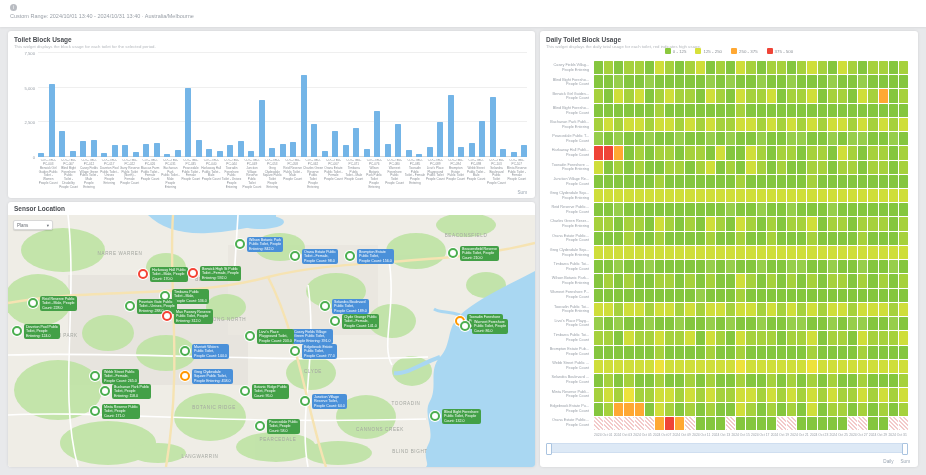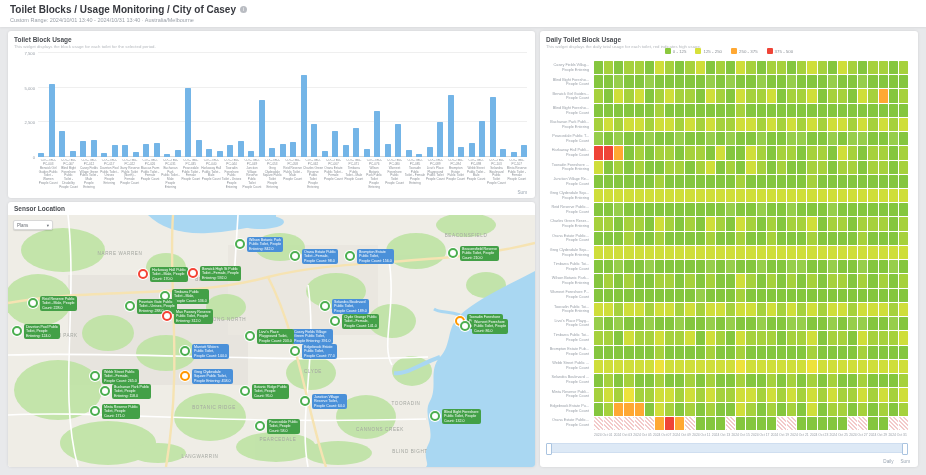--- a/index.html
+++ b/index.html
@@ -58,21 +58,20 @@
   .zs-handle{position:absolute;top:-1px;width:4px;height:10px;background:#fff;border:1px solid #aac4e0;border-radius:1px;}
   .zs-handle.left{left:-1px;}
   .zs-handle.right{right:-1px;}
   #heat-footer{position:absolute;right:8px;bottom:3px;font-size:4.6px;color:#9aa5b1;display:flex;gap:7px;}
 </style>
 </head>
 <body>
 
 <div class="header">
   <div class="h-row">
-    <span class="h-title">Toilet Blocks / Usage Monitoring / City of Casey</span>
     <span class="info-dot">i</span>
   </div>
   <div class="h-sub">Custom Range: 2024/10/01 13:40 - 2024/10/31 13:40 · Australia/Melbourne</div>
 </div>
 
 <div class="card" id="card-usage">
   <div class="card-title">Toilet Block Usage</div>
   <div class="card-sub">This widget displays the block usage for each toilet for the selected period.</div>
   <div class="plot">
     <div id="grid-lines">

